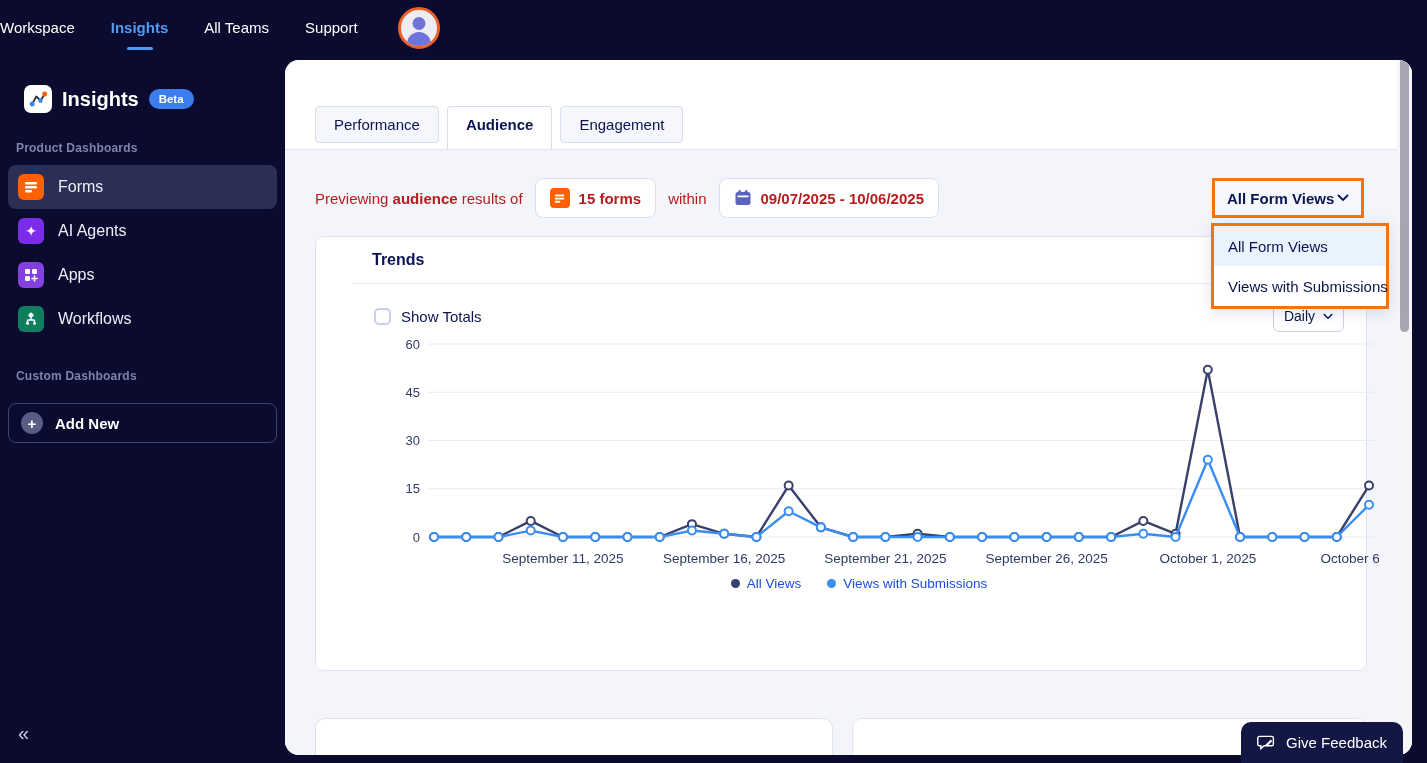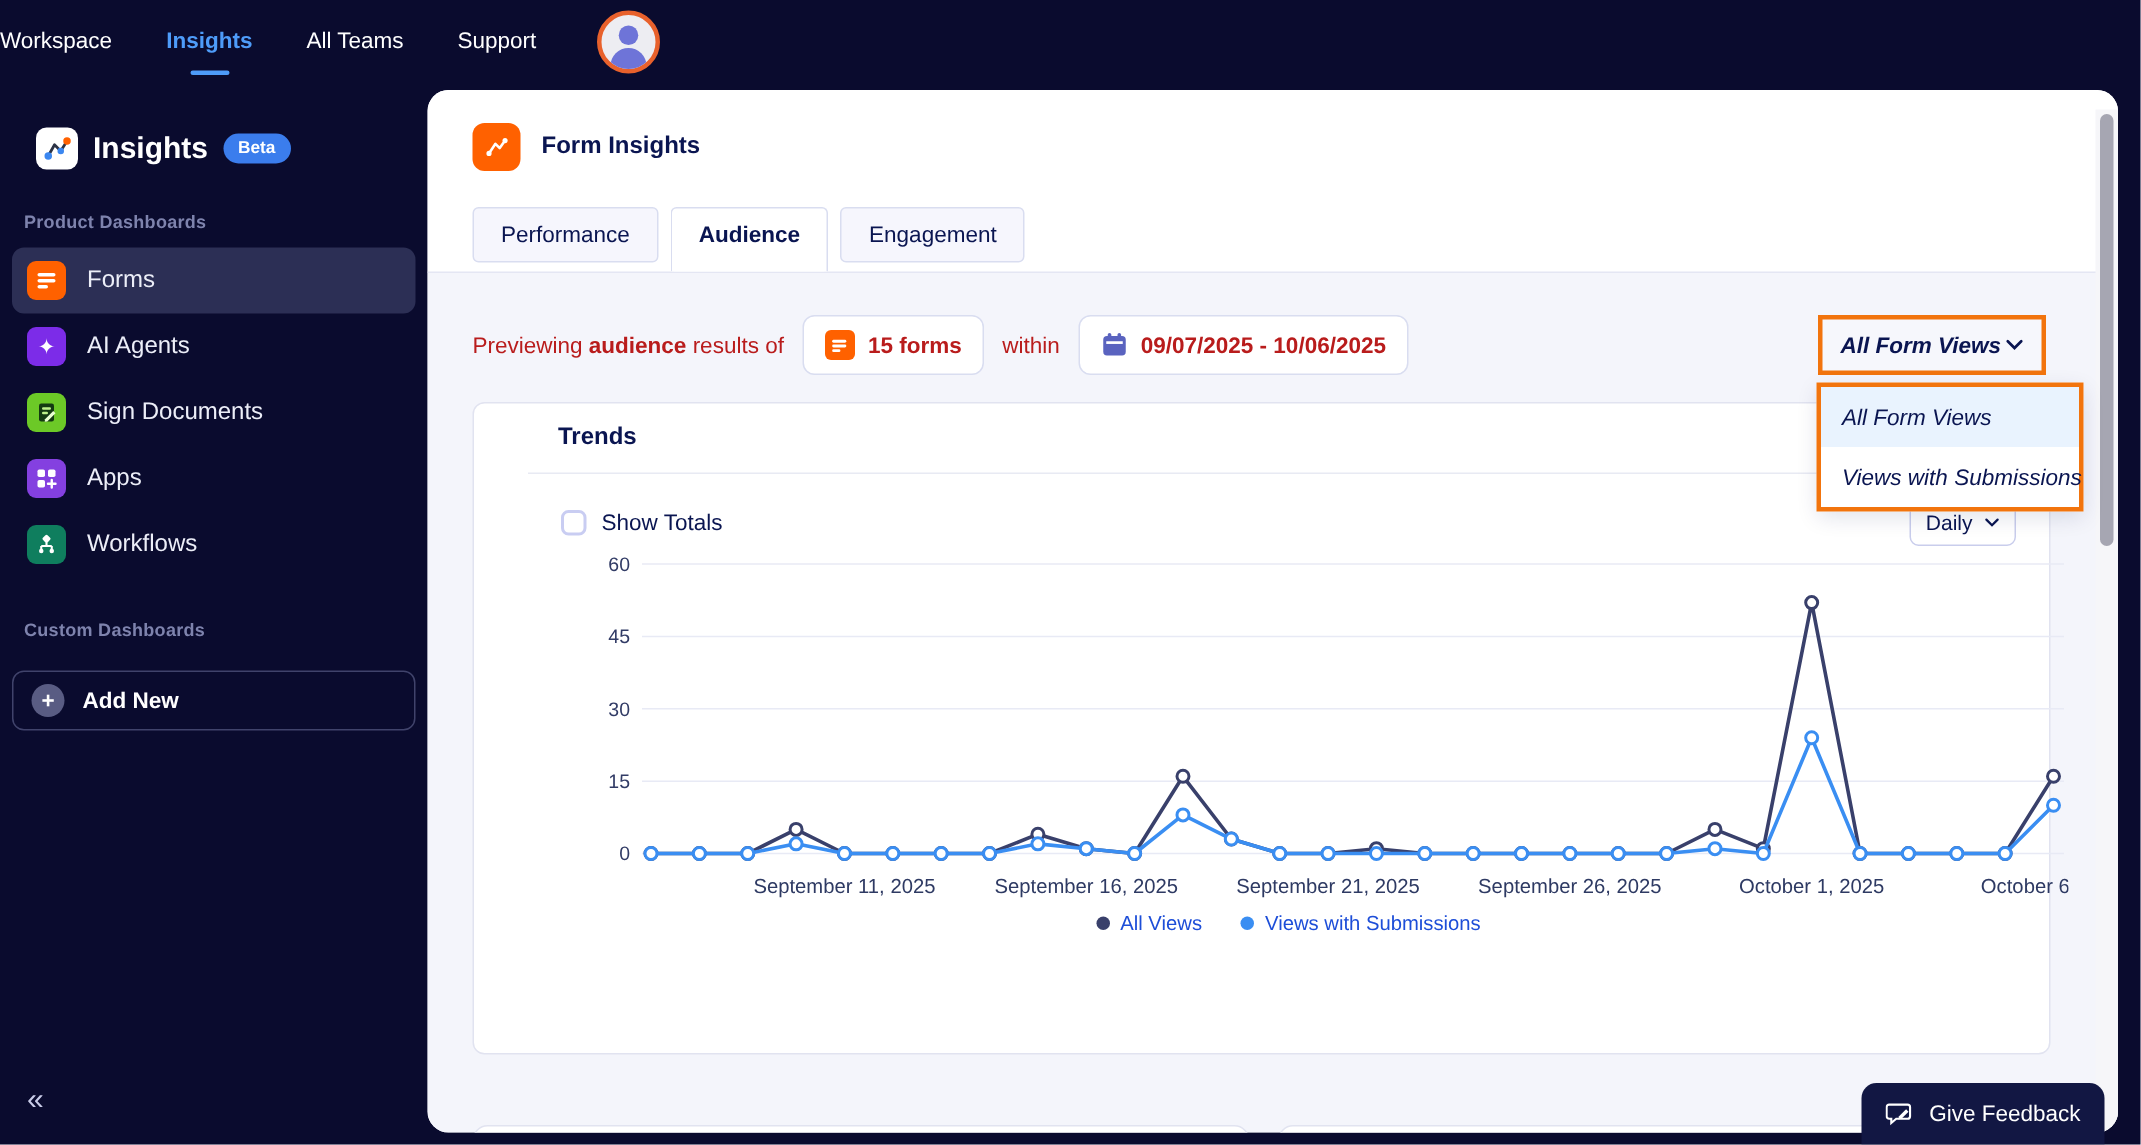--- a/index.html
+++ b/index.html
@@ -54,21 +54,21 @@
   .tabs { display:flex; align-items:flex-start; gap:8px; margin:24px -30px 0 -30px; padding:0 30px; border-bottom:1px solid #e4e6f3; }
   .tab { background:#f6f6fd; border:1px solid #d9ddf0; border-radius:4px; padding:9px 18px; font-size:15px; color:#0a1551; margin-bottom:6px; cursor:pointer; }
   .tab.active { background:#fff; font-weight:700; border-radius:4px 4px 0 0; border-bottom:none; margin-bottom:-1px; padding-bottom:16px; }
 
   .main-body { position:relative; flex:1; background:#f4f5fb; }
   .filter-row { position:absolute; top:28px; left:30px; display:flex; align-items:center; gap:12px; font-size:15px; font-weight:500; color:#b91c1c; }
   .filter-row b { font-weight:700; }
   .chip { background:#fff; border:1px solid #d9ddf0; border-radius:8px; height:40px; display:flex; align-items:center; gap:9px; padding:0 14px; font-weight:700; font-size:15px; cursor:pointer; }
   .chip-ico-forms { width:20px; height:20px; border-radius:4px; background:#ff6100; display:flex; align-items:center; justify-content:center; }
 
-  .annot { border:3px solid #f2740d;font-style:italic; }
+  .annot { border:3px solid #f2740d; }
   .views-select { position:absolute; top:28px; right:48px; width:152px; height:40px; background:#f6f7fc; display:flex; align-items:center; justify-content:space-between; padding:0 12px 0 12px; font-size:15px; font-weight:700; color:#0a1551; cursor:pointer; }
   .views-menu { position:absolute; top:73px; right:23px; width:178px; background:#fff; z-index:6; box-shadow:0 4px 14px rgba(10,21,81,.12); }
   .menu-item { height:40px; display:flex; align-items:center; padding:0 14px; font-size:15px; color:#0a1551; background:#fff; cursor:pointer; white-space:nowrap; }
   .menu-item.selected { background:#e9f3fe; }
 
   
   .card { background:#fff; border:1px solid #e1e3f0; border-radius:8px; }
   .trends-card { position:absolute; top:86px; left:30px; right:45px; height:435px;padding-left:36px; }
   .card-header { height:47px; display:flex; align-items:center; padding:0 20px; border-bottom:1px solid #e8eaf3; font-size:16px; font-weight:700; color:#0a1551; }
   .card-body { padding:16px 22px 0 22px; }
@@ -135,31 +135,20 @@
       </svg>
     </span>
     <span>Forms</span>
   </div>
 
   <div class="sb-item">
     <span class="sb-ico ico-agents">✦</span>
     <span>AI Agents</span>
   </div>
 
-  <div class="sb-item">
-    <span class="sb-ico ico-sign">
-      <svg width="14" height="14" viewBox="0 0 14 14">
-        <rect x="2" y="1" width="10" height="12" rx="1.5" fill="#143a12"></rect>
-        <rect x="4" y="3.5" width="6" height="1.6" rx=".8" fill="#bdf08a"></rect>
-        <rect x="4" y="6.5" width="4" height="1.6" rx=".8" fill="#bdf08a"></rect>
-        <path d="M6 11.5 L11.5 6 L13 7.5 L7.5 13 L5.8 13.2 Z" fill="#e9ffd2"></path>
-      </svg>
-    </span>
-    <span>Sign Documents</span>
-  </div>
 
   <div class="sb-item">
     <span class="sb-ico ico-apps">
       <svg width="14" height="14" viewBox="0 0 14 14">
         <rect x="1" y="1" width="5" height="5" rx="1.2" fill="#fff"></rect>
         <rect x="8" y="1" width="5" height="5" rx="1.2" fill="#fff"></rect>
         <rect x="1" y="8" width="5" height="5" rx="1.2" fill="#fff"></rect>
         <path d="M10.5 8 v5 M8 10.5 h5" stroke="#fff" stroke-width="1.6" stroke-linecap="round"></path>
       </svg>
     </span>
@@ -183,30 +172,20 @@
   <div class="add-new">
     <span class="plus-circle">+</span>
     <span>Add New</span>
   </div>
 
   <div class="collapse">«</div>
 </div>
 
 <div class="main">
   <div class="main-header">
-    <div class="mh-title-row">
-      <span class="mh-ico">
-        <svg width="20" height="20" viewBox="0 0 28 28">
-          <polyline points="7,20 13,11 17,15 22,8" fill="none" stroke="#fff" stroke-width="2.4" stroke-linecap="round" stroke-linejoin="round"></polyline>
-          <circle cx="7" cy="20" r="2.4" fill="#fff"></circle>
-          <circle cx="22" cy="8" r="2.4" fill="#fff"></circle>
-        </svg>
-      </span>
-      <span class="mh-title">Form Insights</span>
-    </div>
     <div class="tabs">
       <div class="tab">Performance</div>
       <div class="tab active">Audience</div>
       <div class="tab">Engagement</div>
     </div>
   </div>
 
   <div class="main-body">
 
     <div class="filter-row">

